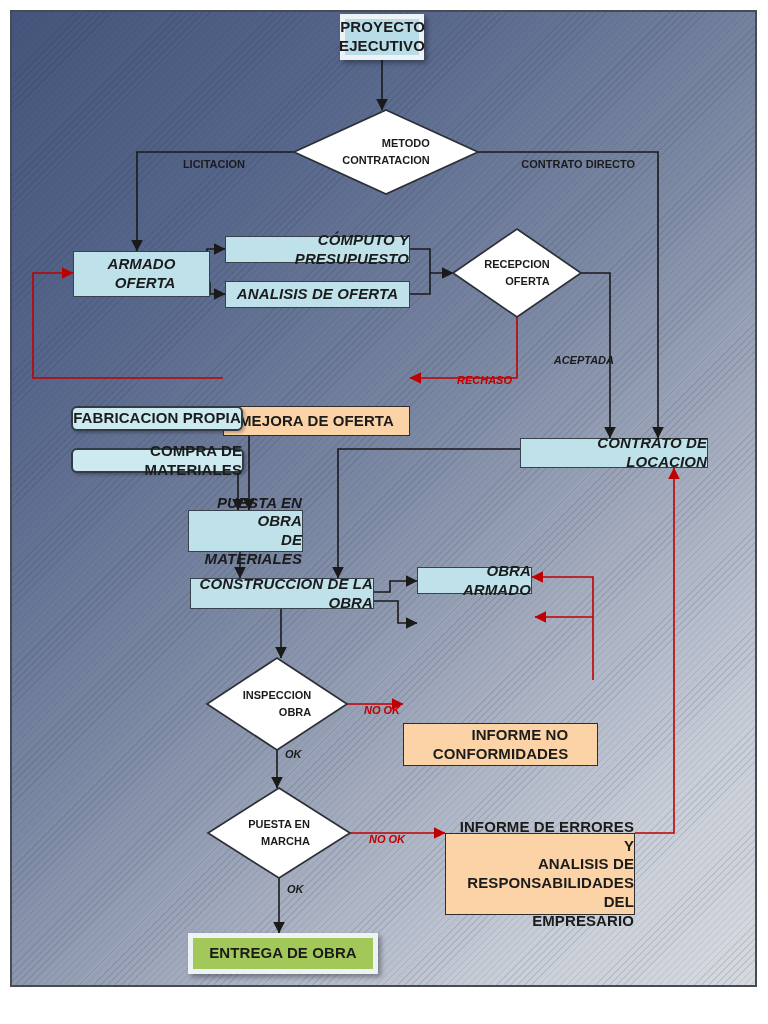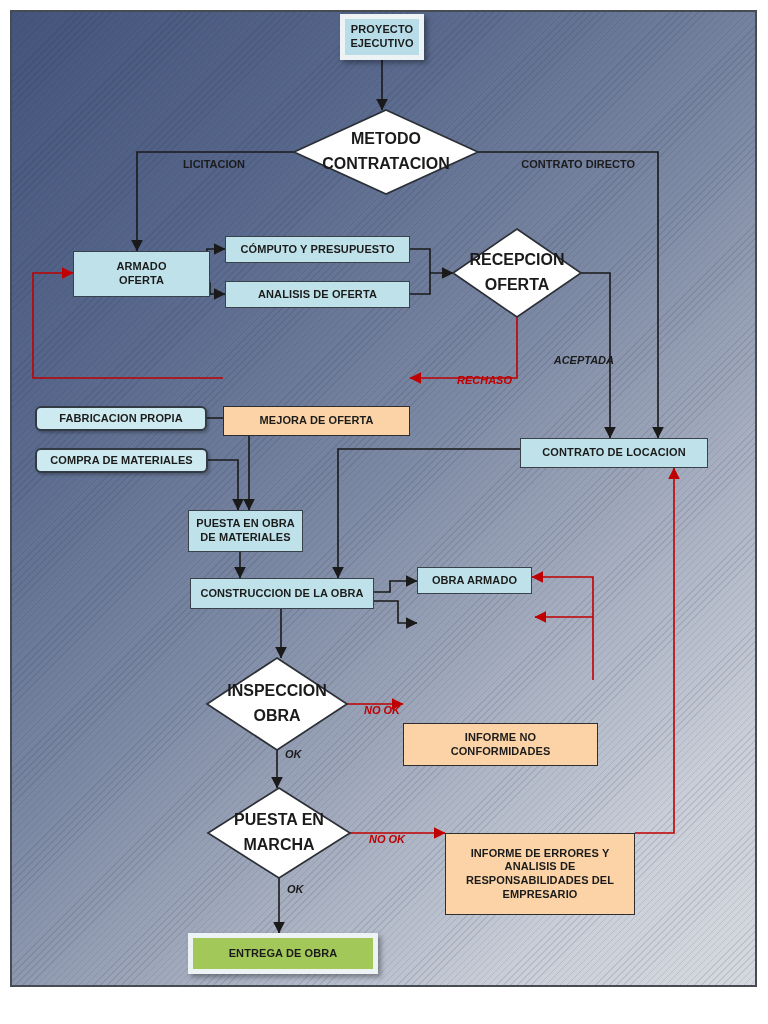--- a/index.html
+++ b/index.html
@@ -11,31 +11,31 @@
     border: 2px solid #474b52;
     background-image:
       repeating-linear-gradient(135deg, rgba(15,25,55,0.11) 0px, rgba(15,25,55,0.11) 1px, rgba(255,255,255,0.03) 1px, transparent 2px, transparent 5px),
       linear-gradient(135deg, #44547b 0%, #58688c 25%, #7b88a3 48%, #a7afc0 68%, #c9ced8 85%, #d5d9df 100%);
   }
 
   .wires { position: absolute; left: 0; top: 0; width: 768px; height: 1024px; pointer-events: none; }
 
   .node {
     position: absolute; display: flex; align-items: center; justify-content: center;
-    text-align: center; font-weight: bold; font-size: 11px; line-height: 1.25;
+    text-align: right; font-weight: bold; font-size: 15px; line-height: 1.25;
     color: #1b1b1b; white-space: pre-line; letter-spacing: 0.1px;
   }
-  .blue   { background: #bfe2ea; border: 1.6px solid #39414b; }
-  .blue-r { background: #cdeaf0; border: 2px solid #323a44; border-radius: 6px; box-shadow: 2px 2px 3px rgba(0,0,0,0.25); }
+  .blue   { background: #bfe2ea; border: 1.6px solid #39414b; font-style: italic; }
+  .blue-r { background: #cdeaf0; border: 2px solid #323a44; border-radius: 6px; box-shadow: 2px 2px 3px rgba(0,0,0,0.25); margin-left: 36px; }
   .orange { background: #fbd3a6; border: 1.6px solid #2e2e2e; margin-top: 43px; }
   .framed-blue  { background: #b9dde8; border: 5px solid #edf2f4; box-shadow: 3px 3px 5px rgba(0,0,0,0.35); }
   .framed-green { background: #a3c85a; border: 5px solid #edf2f4; box-shadow: 3px 3px 5px rgba(0,0,0,0.35); }
 
   .diamond { position: absolute; display: flex; align-items: center; justify-content: center;
-    text-align: center; font-weight: bold; font-size: 16px; line-height: 1.55;
+    text-align: right; font-weight: bold; font-size: 11px; line-height: 1.55;
     color: #1b1b1b; white-space: pre-line; }
   .diamond svg { position: absolute; left: 0; top: 0; width: 100%; height: 100%; overflow: visible; }
   .diamond polygon { fill: #ffffff; stroke: #2b2f36; stroke-width: 1.7px; }
   .diamond span { position: relative; }
 
   .lbl { position: absolute; font-weight: bold; font-size: 11px; color: #1b1b1b; text-align: right; }
   .lbl.it  { font-style: italic; }
   .lbl.red { color: #c00000; font-style: italic; margin-top: 20px; }
 </style>
 </head>

